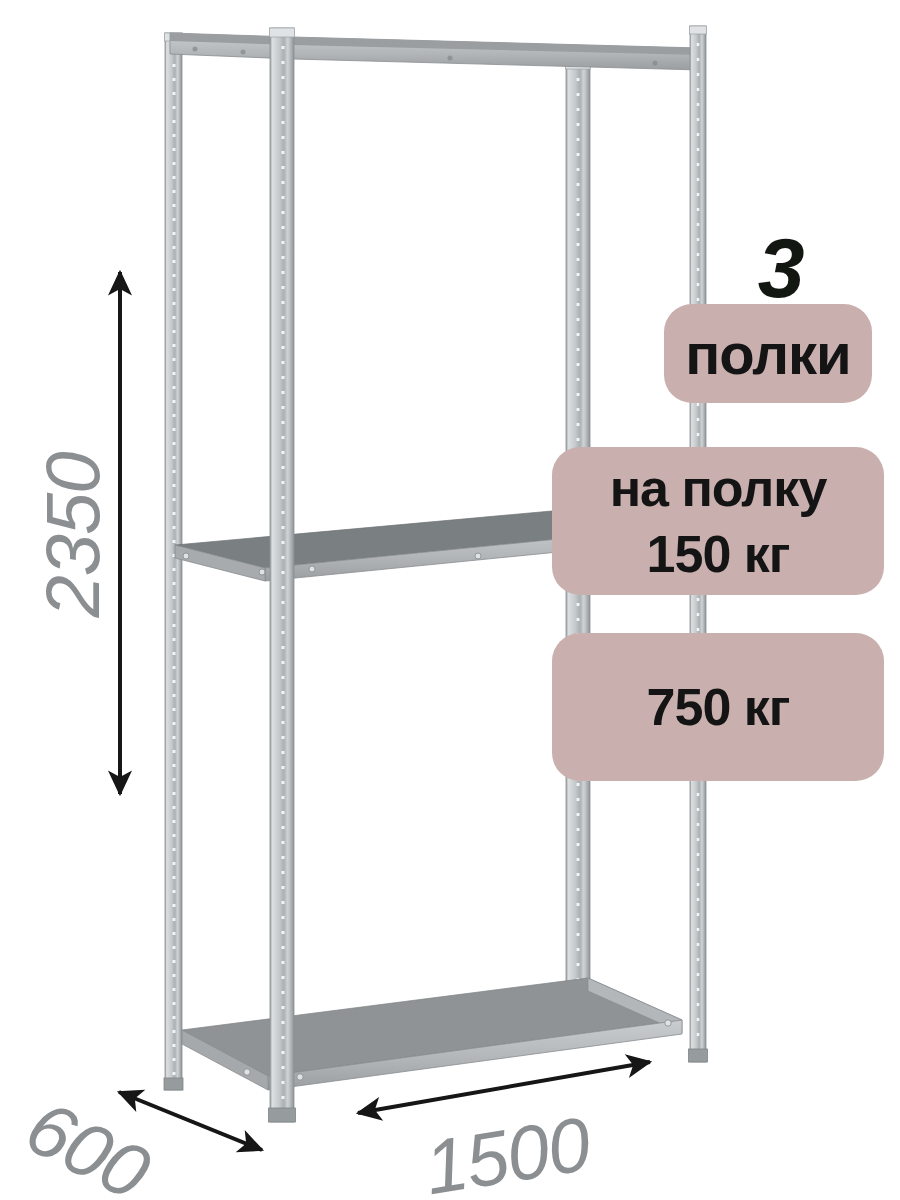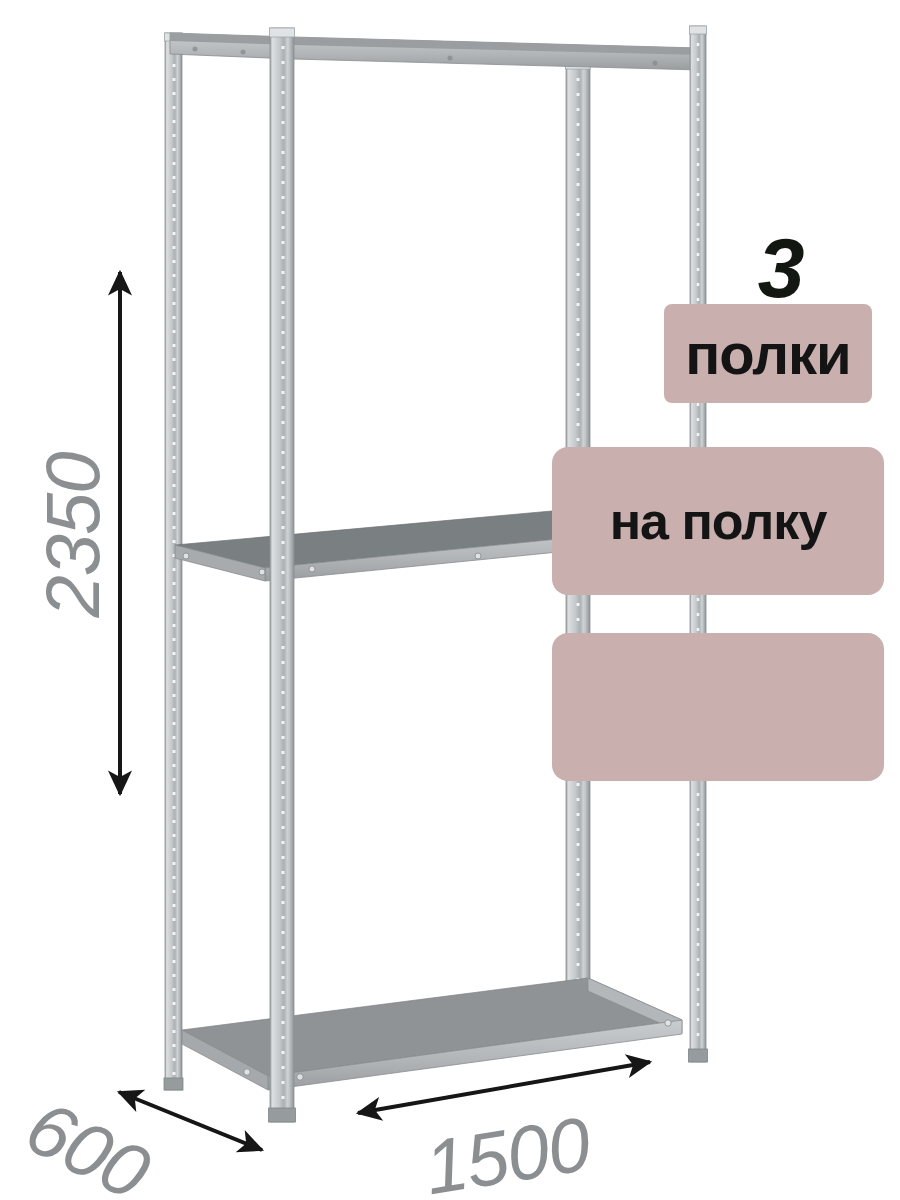--- a/index.html
+++ b/index.html
@@ -17,25 +17,25 @@
   .rack-svg{position:absolute;left:0;top:0;width:900px;height:1200px;}
 
   .badge{
     position:absolute;
     background:var(--badge-bg);
     color:var(--badge-text);
     display:flex;flex-direction:column;align-items:center;justify-content:center;
     font-weight:700;text-align:center;letter-spacing:-1px;
   }
   .badge-count-label{
-    left:664px;top:304px;width:208px;height:99px;border-radius:8px;
+    left:664px;top:304px;width:208px;height:99px;border-radius:28px;
     font-size:58px;
   }
   .badge-two-line{
-    left:552px;top:447px;width:332px;height:148px;border-radius:16px;
+    left:552px;top:447px;width:332px;height:148px;border-radius:28px;
     font-size:52px;line-height:1.27;
   }
   .badge-rack-load{top:633px;}
 
   .count-number{
     position:absolute;left:718px;top:224px;width:124px;height:88px;
     display:flex;align-items:center;justify-content:center;
     font-size:84px;font-weight:700;font-style:italic;color:#121712;
     letter-spacing:-2px;
   }
@@ -145,18 +145,20 @@
   <div class="dim dim-width">1500</div>
 
   <div class="count-number">3</div>
 
   <div class="badge badge-count-label">
     <span>полки</span>
   </div>
 
   <div class="badge badge-two-line">
     <span>на полку</span>
+    <span>150 кг</span>
   </div>
 
   <div class="badge badge-two-line badge-rack-load">
+    <span>750 кг</span>
   </div>
 
 </div>
 
 </body></html>

